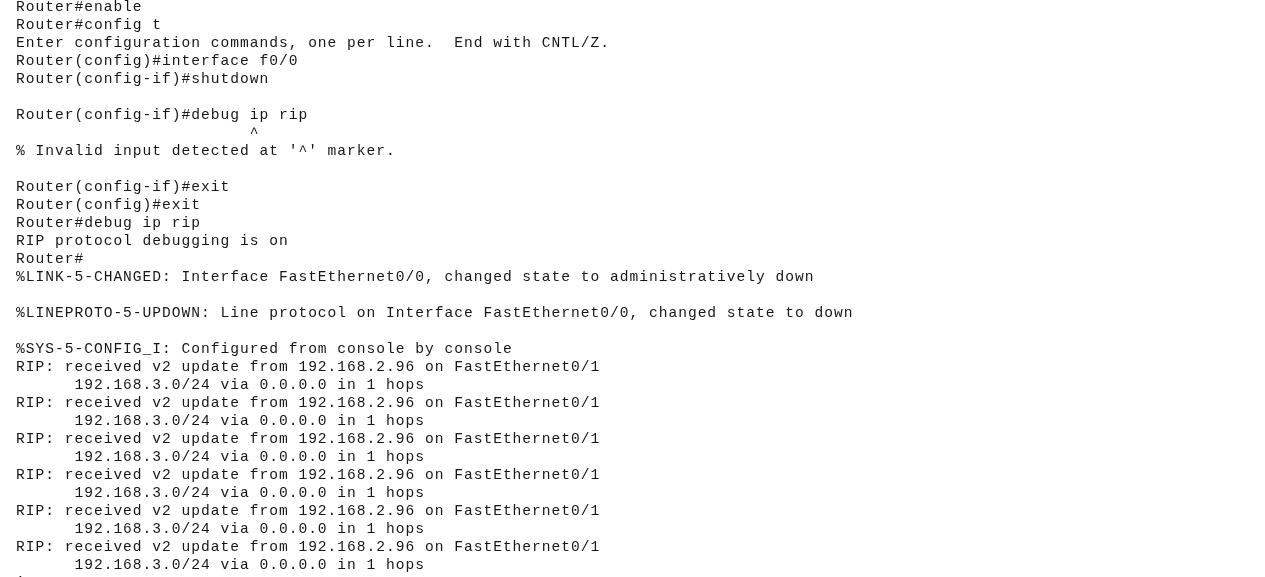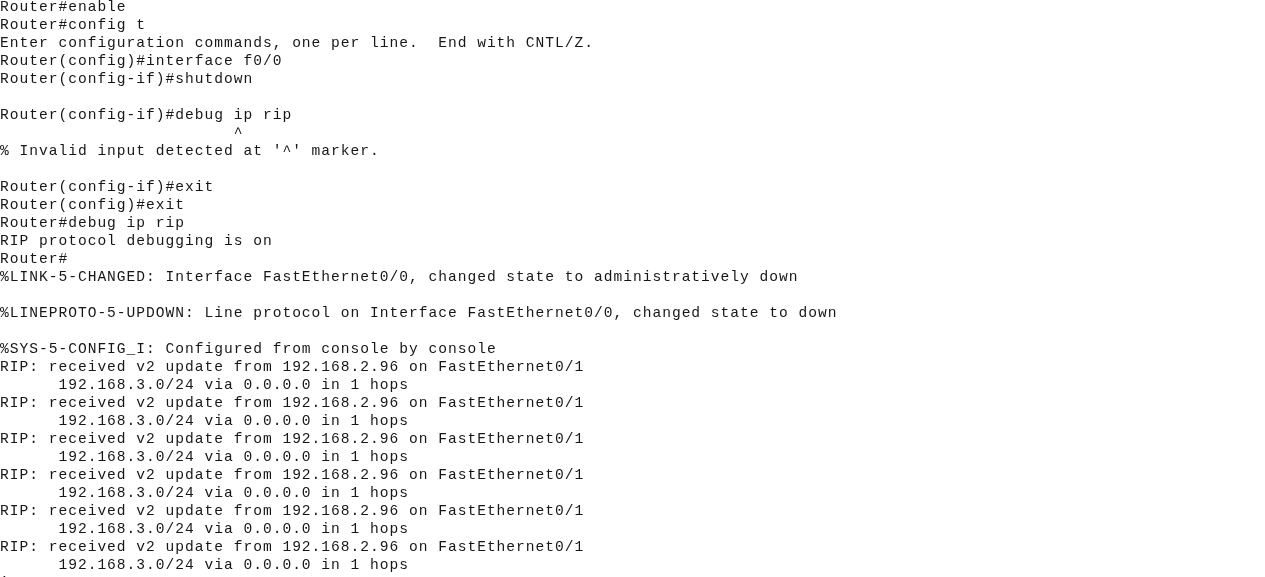--- a/index.html
+++ b/index.html
@@ -13,20 +13,21 @@
     height: 577px;
     overflow: hidden;
     font-family: "Liberation Mono", "DejaVu Sans Mono", monospace;
   }
   #terminal {
     position: relative;
     width: 1206px;
     height: 577px;
     background: #ffffff;
     overflow: hidden;
+    margin-left: 16px;
   }
   #console-output {
     margin: 0;
     padding: 0;
     font-family: "Liberation Mono", "DejaVu Sans Mono", monospace;
     font-size: 14.6px;
     line-height: 18px;
     letter-spacing: 0.98px;
     color: #171717;
     white-space: pre;

